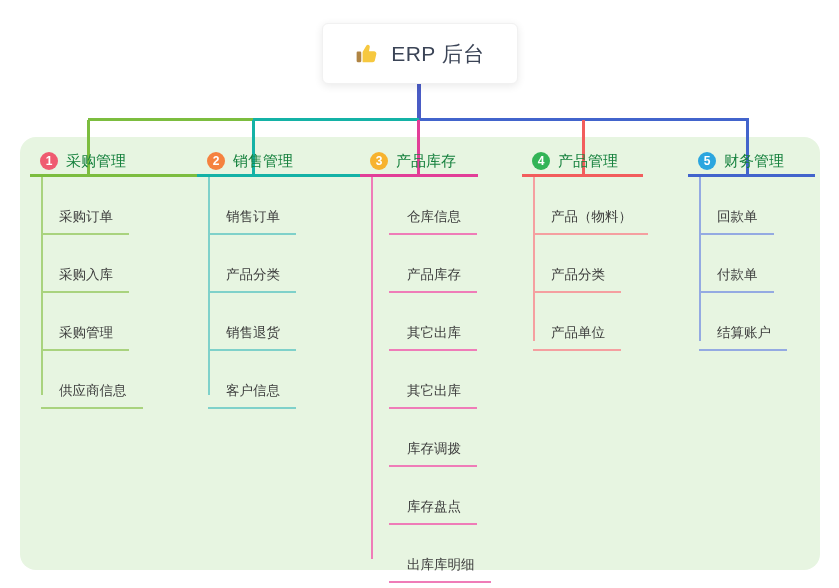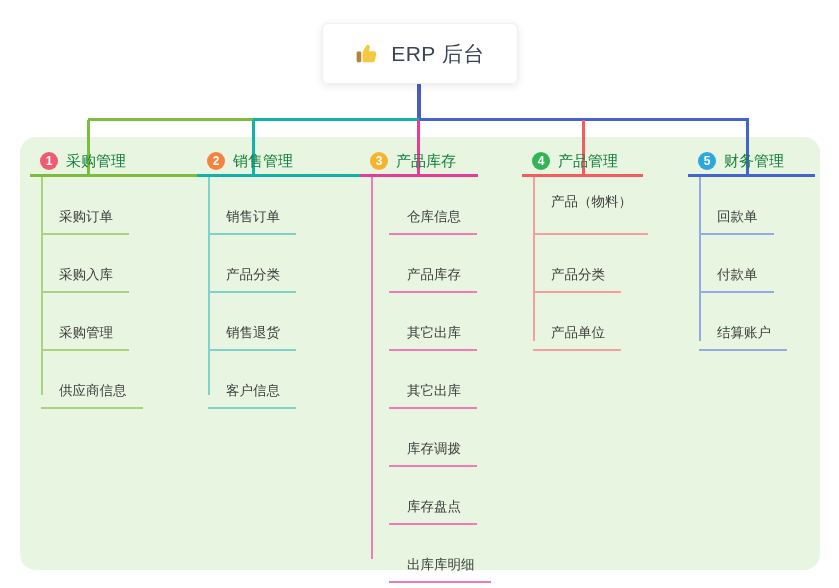--- a/index.html
+++ b/index.html
@@ -116,21 +116,21 @@
         <div class="child" style="border-bottom-color: rgb(239, 124, 184);">
           <span>出库库明细</span>
         </div>
       </div>
       <div class="branch-label" style="left: 522px; top: 148px; width: 121px; border-bottom-color: rgb(242, 93, 93);">
         <span class="badge" style="background: rgb(51, 180, 87);">4</span>
         <span class="branch-text">产品管理</span>
       </div>
       <div class="spine" style="left: 533px; top: 177px; height: 163.8px; background: rgb(245, 159, 160);"></div>
       <div class="children" style="left: 533px; top: 177px;">
-        <div class="child" style="border-bottom-color: rgb(245, 159, 160); align-items: center;">
+        <div class="child" style="border-bottom-color: rgb(245, 159, 160);">
           <span>产品（物料）</span>
         </div>
         <div class="child" style="border-bottom-color: rgb(245, 159, 160);">
           <span>产品分类</span>
         </div>
         <div class="child" style="border-bottom-color: rgb(245, 159, 160);">
           <span>产品单位</span>
         </div>
       </div>
       <div class="branch-label" style="left: 688px; top: 148px; width: 127px; border-bottom-color: rgb(66, 100, 204);">

